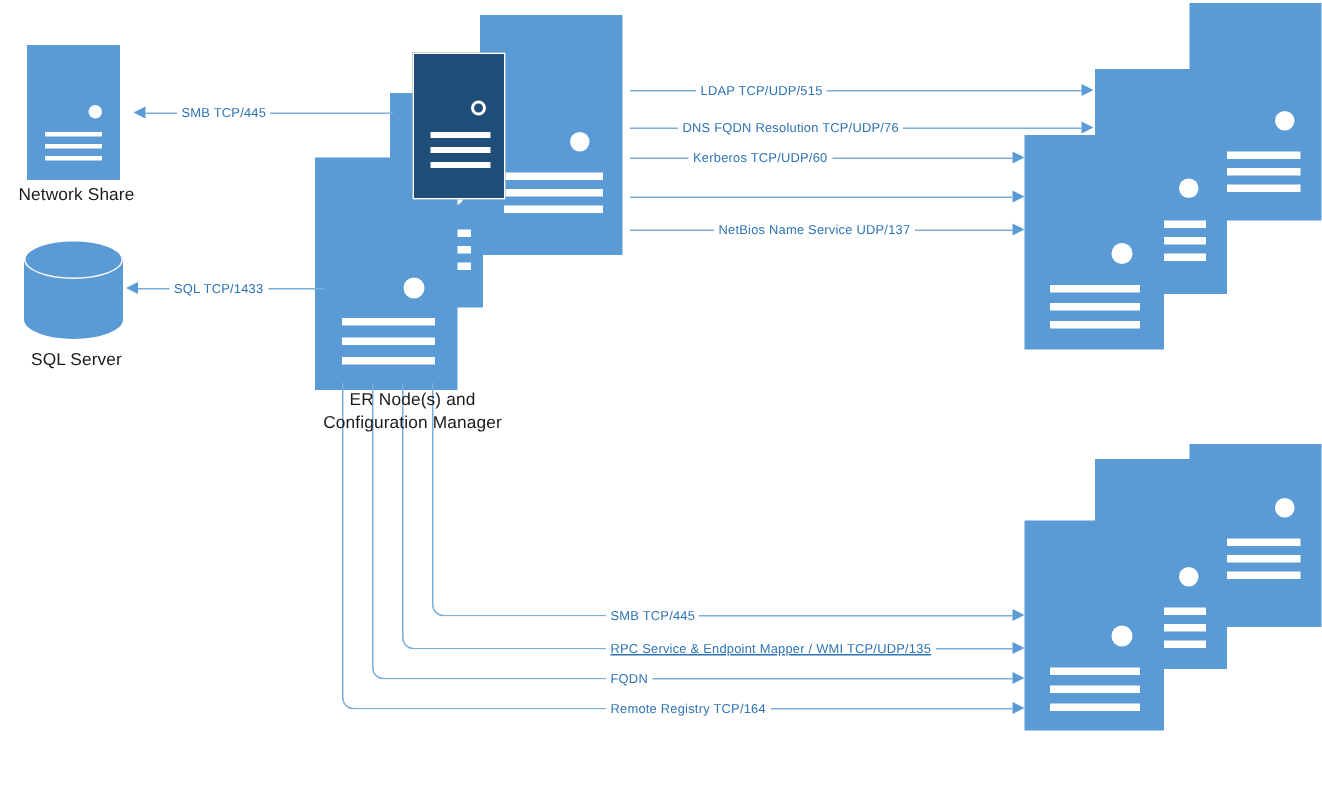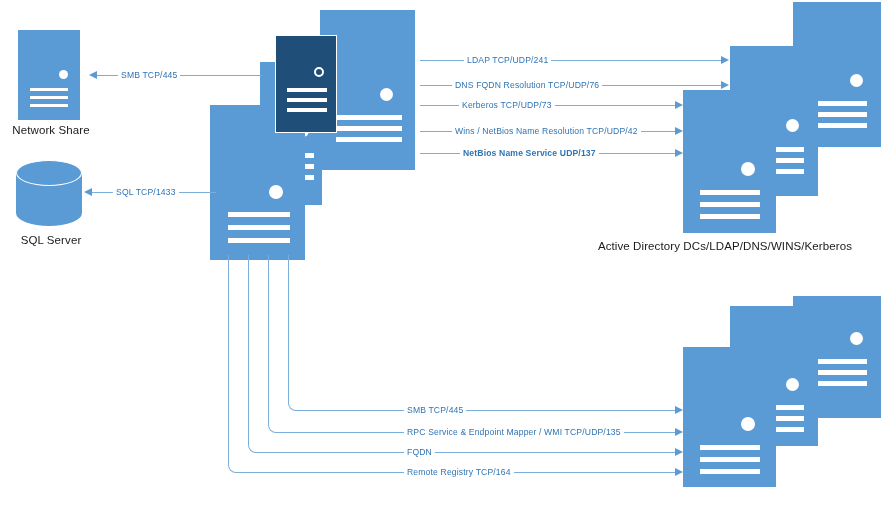--- a/index.html
+++ b/index.html
@@ -143,21 +143,20 @@
       <div class="bar" style="left:16px;top:123px;width:58px;height:5px;"></div>
     </div>
     <div class="srv" style="left:3px;top:90px;width:93px;height:143px;">
       <div class="body" style="background:#5B9BD5;"></div>
       <div class="led" style="right:21px;top:72px;width:14px;height:14px;"></div>
       <div class="bar" style="left:17px;top:100px;width:60px;height:5px;"></div>
       <div class="bar" style="left:17px;top:112px;width:60px;height:5px;"></div>
       <div class="bar" style="left:17px;top:124px;width:60px;height:5px;"></div>
     </div>
   </div>
-  <div class="cap" style="left:575px;top:239px;width:300px;">Active Directory DCs/LDAP/DNS/WINS/Kerberos</div>
 
   <div class="node" style="left:680px;top:296px;">
     <div class="srv" style="left:113px;top:0px;width:88px;height:122px;">
       <div class="body" style="background:#5B9BD5;"></div>
       <div class="led" style="right:18px;top:36px;width:13px;height:13px;"></div>
       <div class="bar" style="left:16px;top:63px;width:58px;height:5px;"></div>
       <div class="bar" style="left:16px;top:74px;width:58px;height:5px;"></div>
       <div class="bar" style="left:16px;top:85px;width:58px;height:5px;"></div>
     </div>
     <div class="srv" style="left:50px;top:10px;width:88px;height:140px;">
@@ -179,52 +178,53 @@
   <div class="hline" style="left:97px;top:75px;width:165px;"></div>
   <div class="arr left" style="left:89px;top:70.5px;"></div>
   <div class="elab" style="left:118px;top:75px;">SMB TCP/445</div>
 
   <div class="hline" style="left:92px;top:192px;width:124px;"></div>
   <div class="arr left" style="left:84px;top:187.5px;"></div>
   <div class="elab" style="left:113px;top:192px;">SQL TCP/1433</div>
 
   <div class="hline" style="left:420px;top:60px;width:301px;"></div>
   <div class="arr right" style="left:721px;top:55.5px;"></div>
-  <div class="elab" style="left:464px;top:60px;">LDAP TCP/UDP/241</div>
+  <div class="elab" style="left:464px;top:60px;">LDAP TCP/UDP/515</div>
 
   <div class="hline" style="left:420px;top:85px;width:301px;"></div>
   <div class="arr right" style="left:721px;top:80.5px;"></div>
   <div class="elab" style="left:452px;top:85px;">DNS FQDN Resolution TCP/UDP/76</div>
 
   <div class="hline" style="left:420px;top:105px;width:255px;"></div>
   <div class="arr right" style="left:675px;top:100.5px;"></div>
-  <div class="elab" style="left:459px;top:105px;">Kerberos  TCP/UDP/73</div>
+  <div class="elab" style="left:459px;top:105px;">Kerberos  TCP/UDP/60</div>
 
   <div class="hline" style="left:420px;top:131px;width:255px;"></div>
   <div class="arr right" style="left:675px;top:126.5px;"></div>
-  <div class="elab" style="left:452px;top:131px;">Wins / NetBios Name Resolution  TCP/UDP/42</div>
 
   <div class="hline" style="left:420px;top:153px;width:255px;"></div>
   <div class="arr right" style="left:675px;top:148.5px;"></div>
-  <div class="elab" style="left:460px;top:153px;font-weight:bold;">NetBios Name Service  UDP/137</div>
+  <div class="elab" style="left:476px;top:153px;">NetBios Name Service  UDP/137</div>
 
   <div class="elbow" style="left:288px;top:255px;width:125px;height:155px;"></div>
   <div class="hline" style="left:405px;top:410px;width:270px;"></div>
   <div class="arr right" style="left:675px;top:405.5px;"></div>
   <div class="elab" style="left:404px;top:410px;">SMB TCP/445</div>
 
   <div class="elbow" style="left:268px;top:255px;width:145px;height:177px;"></div>
   <div class="hline" style="left:405px;top:432px;width:270px;"></div>
   <div class="arr right" style="left:675px;top:427.5px;"></div>
-  <div class="elab" style="left:404px;top:432px;">RPC Service &amp; Endpoint Mapper  / WMI TCP/UDP/135</div>
+  <div class="elab" style="left:404px;top:432px;text-decoration:underline;">RPC Service &amp; Endpoint Mapper  / WMI TCP/UDP/135</div>
 
   <div class="elbow" style="left:248px;top:255px;width:165px;height:197px;"></div>
   <div class="hline" style="left:405px;top:452px;width:270px;"></div>
   <div class="arr right" style="left:675px;top:447.5px;"></div>
   <div class="elab" style="left:404px;top:452px;">FQDN</div>
 
   <div class="elbow" style="left:228px;top:255px;width:185px;height:217px;"></div>
   <div class="hline" style="left:405px;top:472px;width:270px;"></div>
   <div class="arr right" style="left:675px;top:467.5px;"></div>
   <div class="elab" style="left:404px;top:472px;">Remote Registry TCP/164</div>
 
+  <div class="cap" style="left:185px;top:260px;width:180px;background:transparent;">ER Node(s) and
+Configuration Manager</div>
 
 </div>
 
 </body></html>

